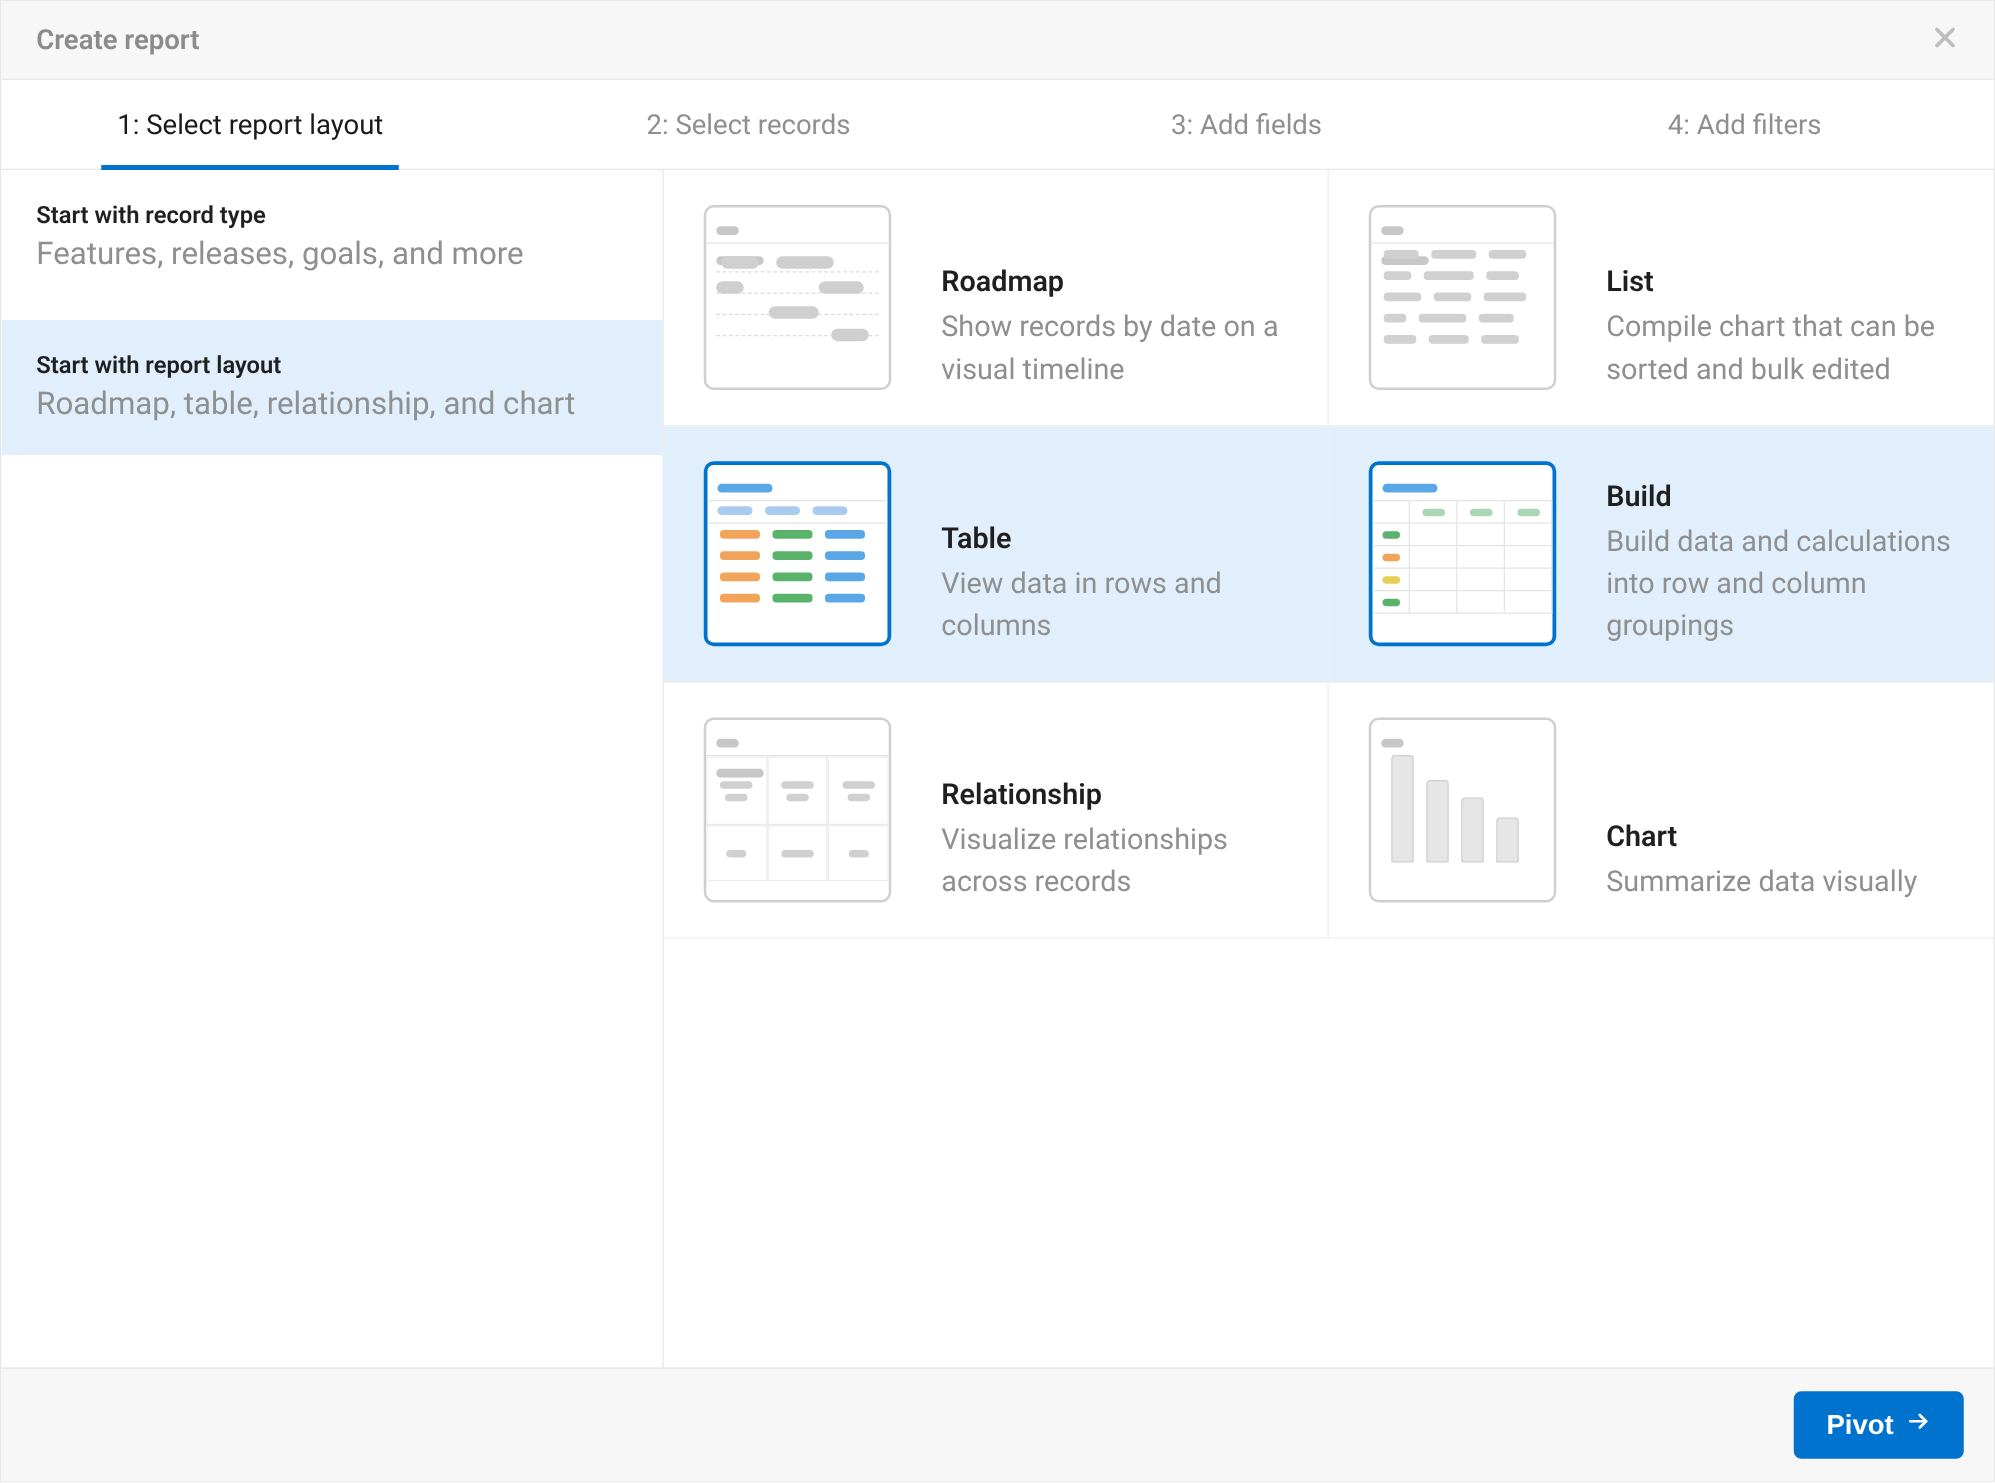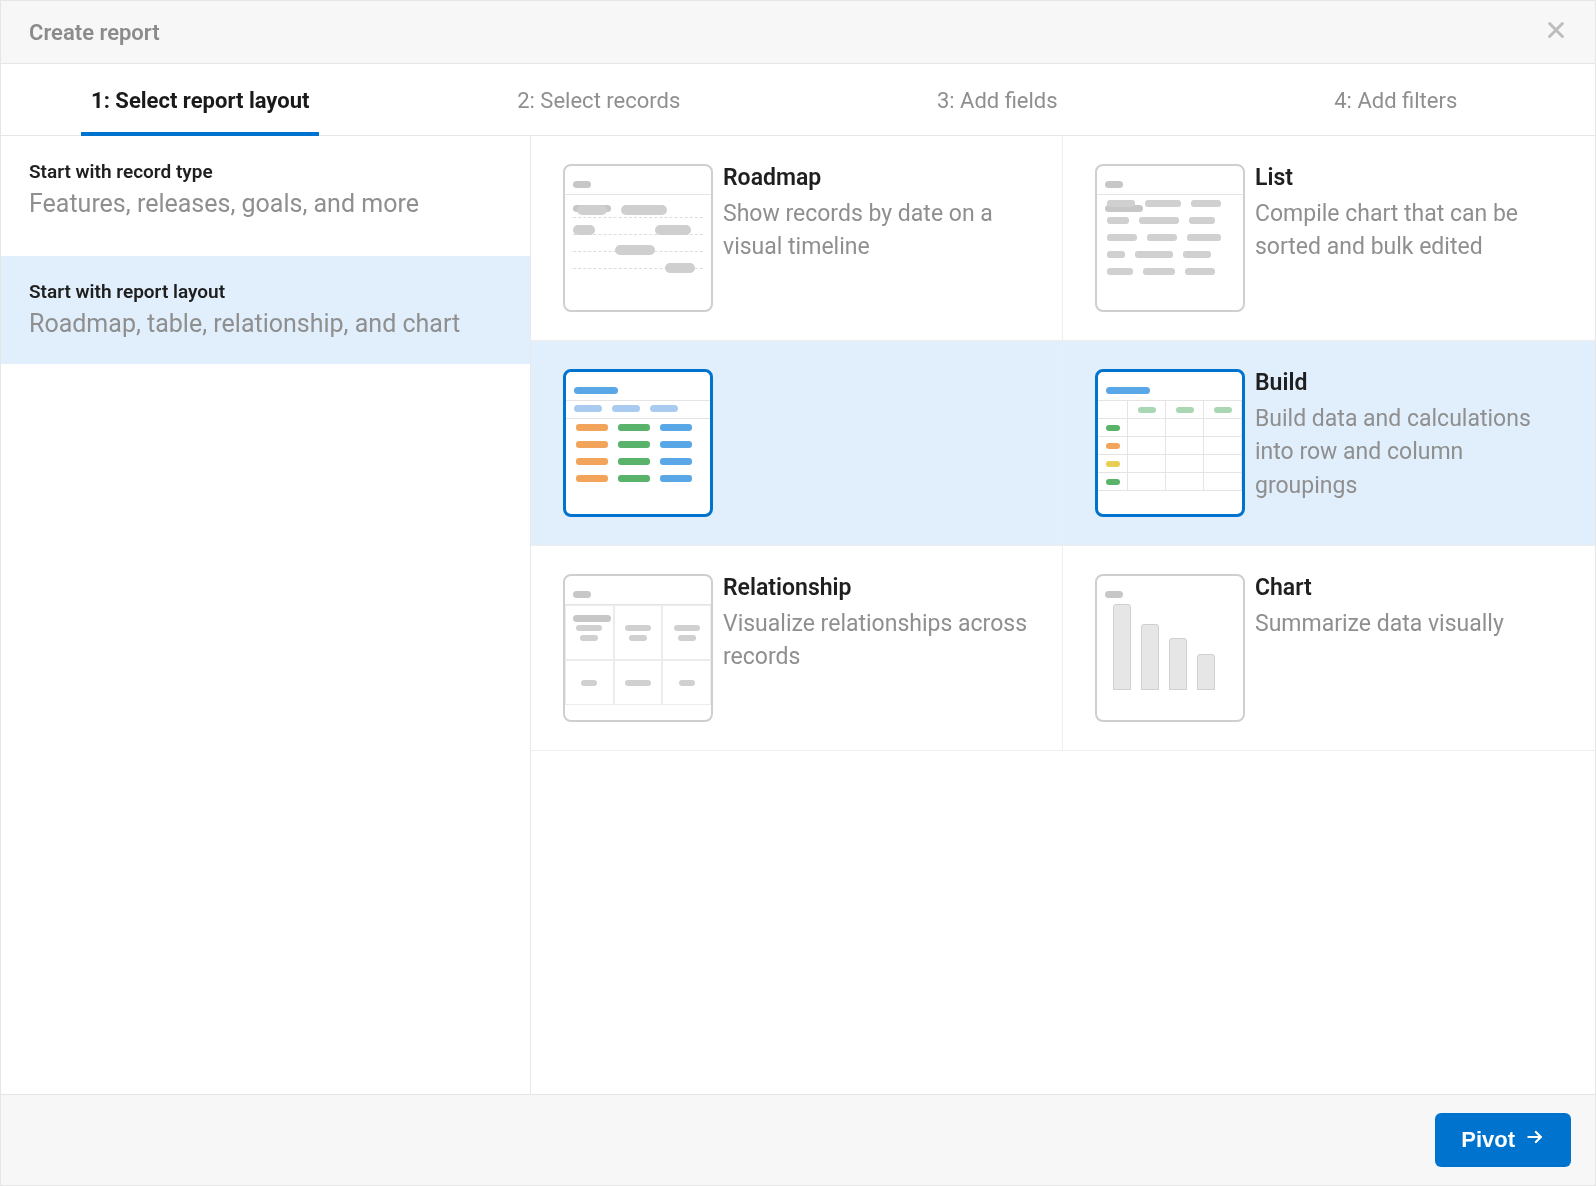--- a/index.html
+++ b/index.html
@@ -4,30 +4,30 @@
 <style>
 * { box-sizing: border-box; margin: 0; padding: 0; }
 body { font-family: -apple-system, BlinkMacSystemFont, "Segoe UI", Roboto, sans-serif; background: #fff; color: #333; width: 1596px; height: 1186px; overflow: hidden; }
 .modal { display: flex; flex-direction: column; height: 1186px; border: 1px solid #e6e6e6; }
 .header { display: flex; align-items: center; justify-content: space-between; padding: 18px 28px; background: #f7f7f7; border-bottom: 1px solid #e6e6e6; }
 .header-title { font-size: 22px; font-weight: 600; color: #8b8b8b; }
 .close-btn { cursor: pointer; color: #bdbdbd; }
 .close-btn svg { width: 22px; height: 22px; }
 .steps { display: flex; border-bottom: 1px solid #e6e6e6; background: #fff; }
 .step { flex: 1; text-align: center; padding: 24px 0 22px; font-size: 22px; color: #8f8f8f; cursor: pointer; position: relative; }
-.step.active { color: #1a1a1a; font-weight: 700; }
+.step.active { color: #1a1a1a; font-weight: 400; }
 .step.active::after { content: ""; position: absolute; left: 50%; transform: translateX(-50%); bottom: -1px; width: 238px; height: 4px; background: #0073cf; }
 .body { flex: 1; display: flex; overflow: hidden; }
 .sidebar { width: 530px; border-right: 1px solid #e8e8e8; background: #fff; }
 .side-option { padding: 24px 28px 26px; cursor: pointer; }
 .side-option .t { font-size: 19px; font-weight: 600; color: #1f1f1f; margin-bottom: 6px; }
 .side-option .d { font-size: 25px; color: #8f8f8f; }
 .side-option.selected { background: #e1eefb; margin-top: 12px; }
 .layouts { flex: 1; display: grid; grid-template-columns: 1fr 1fr; grid-auto-rows: min-content; }
-.layout-card { display: flex; align-items: flex-start; gap: 10px; padding: 28px 32px; border-right: 1px solid #eee; border-bottom: 1px solid #eee; cursor: pointer; }
+.layout-card { display: flex; align-items: flex-end; gap: 40px; padding: 28px 32px; border-right: 1px solid #eee; border-bottom: 1px solid #eee; cursor: pointer; }
 .layout-card:nth-child(2n) { border-right: none; }
 .layout-card.selected { background: #e1eefb; }
 .thumb { width: 150px; height: 148px; border: 2px solid #cfcfcf; border-radius: 8px; background: #fff; flex-shrink: 0; position: relative; overflow: hidden; }
 .layout-card.selected .thumb { border: 3px solid #0073cf; }
 .text .name { font-size: 23px; font-weight: 600; color: #1f1f1f; margin-bottom: 6px; }
 .text .desc { font-size: 23px; color: #8f8f8f; line-height: 1.45; }
 .footer { background: #f7f7f7; border-top: 1px solid #e6e6e6; padding: 18px 24px; display: flex; justify-content: flex-end; }
 .next-btn { background: #0073cf; color: #fff; border: none; border-radius: 6px; padding: 14px 26px; font-size: 22px; font-weight: 600; display: inline-flex; align-items: center; gap: 10px; cursor: pointer; }
 .next-btn svg { width: 20px; height: 20px; }
 
@@ -188,20 +188,24 @@
               <div class="tcell" style="background:#f3a45b"></div>
               <div class="tcell" style="background:#59b36a"></div>
               <div class="tcell" style="background:#5aa7e8"></div>
             </div>
           <div class="trow">
               <div class="tcell" style="background:#f3a45b"></div>
               <div class="tcell" style="background:#59b36a"></div>
               <div class="tcell" style="background:#5aa7e8"></div>
             </div>
         </div>
+        <div class="text">
+          <div class="name">Table</div>
+          <div class="desc">View data in rows and columns</div>
+        </div>
       </div>
 
       <div class="layout-card selected">
         <div class="thumb pivot-thumb">
           <div class="th-header"><span class="th-pill md" style="width:44px"></span></div>
           <div class="th-sep"></div>
           <div class="pgrid">
             <div></div>
               <div>
                 <span class="pbar" style="background:#a9d6b3"></span>

